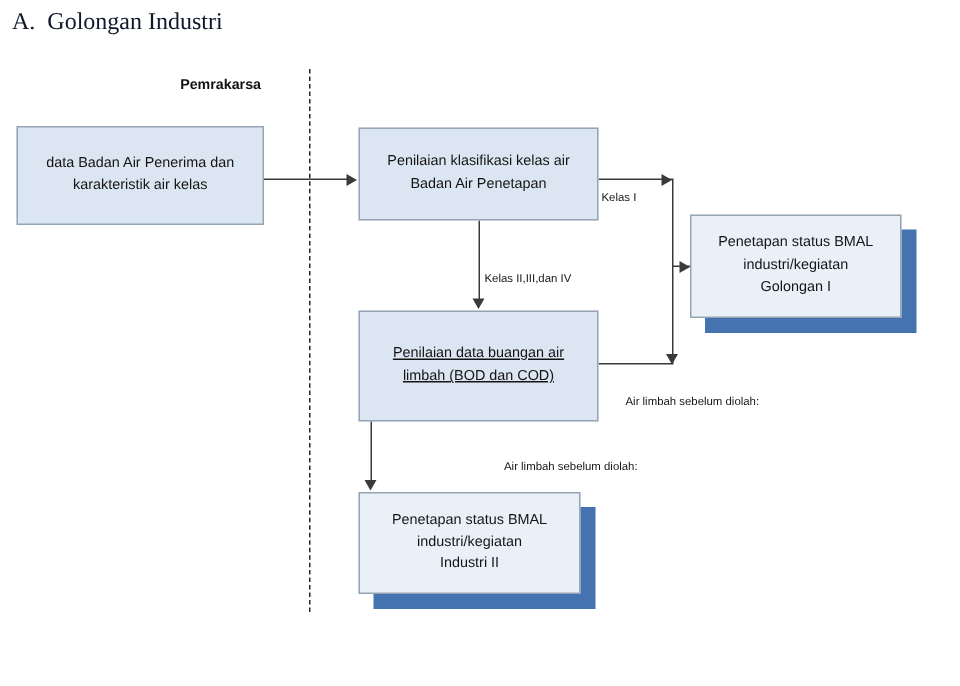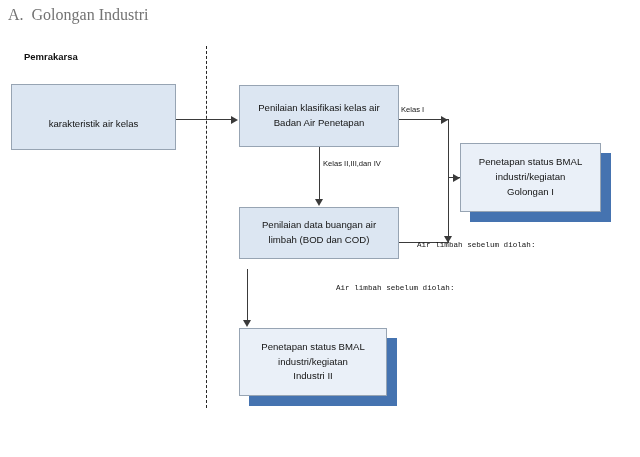--- a/index.html
+++ b/index.html
@@ -17,33 +17,33 @@
     color: #1a1a1a;
   }
 
   
   .title {
     position: absolute;
     left: 8px;
     top: 6px;
     font-family: "Liberation Serif", serif;
     font-size: 16px;
-    color: #737373;
+    color: #0f172a;
     white-space: nowrap;
   }
   .title .letter { margin-right: 8px; }
 
   
   .col-header {
     position: absolute;
     font-size: 9.5px;
     font-weight: bold;
     color: #111111;
     white-space: nowrap;
-    text-align: left;
+    text-align: right;
   }
   #hdr-left  { left: 24px;  top: 51px; width: 150px; }
   #hdr-right { left: 255px; top: 51px; width: 340px; }
 
   
   .divider {
     position: absolute;
     left: 206px;
     top: 46px;
     width: 0;
@@ -71,21 +71,21 @@
 
   
   .shadow-block {
     position: absolute;
     background: #4573b0;
     z-index: 1;
   }
 
   #box-data      { left: 11px;  top: 84px;  width: 165px; height: 66px; }
   #box-klasifikasi { left: 239px; top: 85px;  width: 160px; height: 62px; }
-  #box-buangan   { left: 239px; top: 207px; width: 160px; height: 52px; }
+  #box-buangan   { left: 239px; top: 207px; width: 160px; height: 74px; text-decoration: underline; }
   #box-gol1      { left: 460px; top: 143px; width: 141px; height: 69px; }
   #shadow-gol1   { left: 470px; top: 153px; width: 141px; height: 69px; }
   #box-gol2      { left: 239px; top: 328px; width: 148px; height: 68px; }
   #shadow-gol2   { left: 249px; top: 338px; width: 148px; height: 68px; }
 
   
   .hline, .vline {
     position: absolute;
     background: #3a3a3a;
     z-index: 2;
@@ -110,42 +110,43 @@
   }
 
   
   .edge-label {
     position: absolute;
     font-size: 7.6px;
     line-height: 1.45;
     color: #141414;
     white-space: nowrap;
     z-index: 4;
-  }
-  .edge-label.center { text-align: center; font-family: Liberation Mono, monospace; }
+    margin-top: 22px;
+  }
+  .edge-label.center { text-align: center; }
 </style>
 </head>
 <body>
 
 <div id="page">
 
   <div class="title">
     <span class="letter">A.</span><span>Golongan Industri</span>
   </div>
 
   <div class="col-header" id="hdr-left">Pemrakarsa</div>
 
   <div class="divider"></div>
 
   <div class="shadow-block" id="shadow-gol1"></div>
   <div class="shadow-block" id="shadow-gol2"></div>
 
   <div class="box" id="box-data">
     <div>
-      <br>
+      <span>data Badan Air Penerima dan</span><br>
       <span>karakteristik air kelas</span><br>
     </div>
   </div>
 
   <div class="box" id="box-klasifikasi">
     <div>
       <span>Penilaian klasifikasi kelas air</span><br>
       <span>Badan Air Penetapan</span>
     </div>
   </div>

